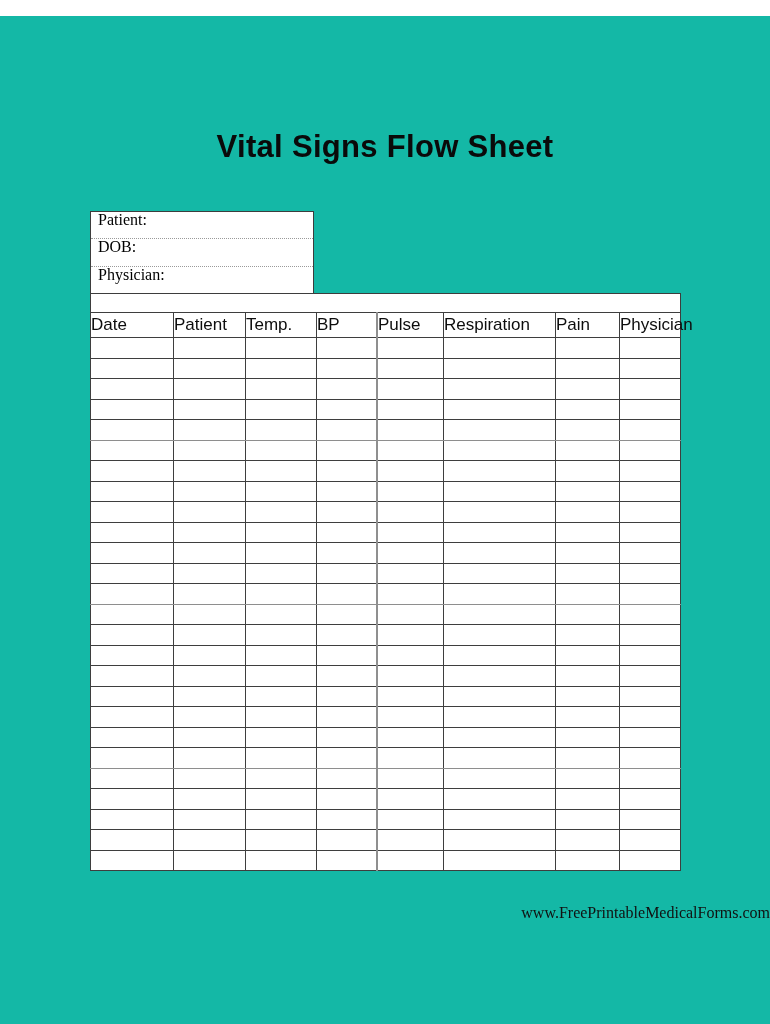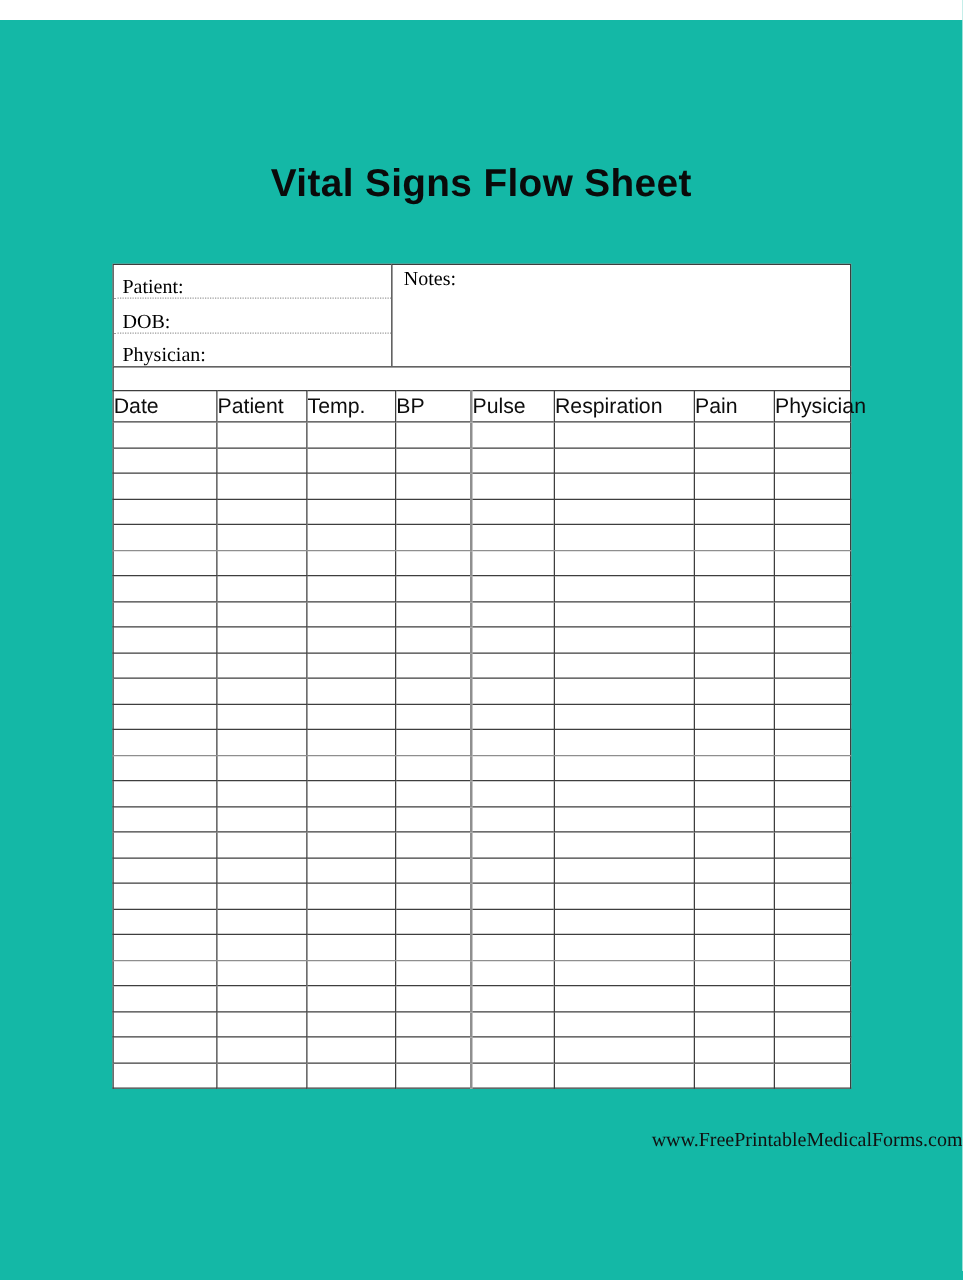--- a/index.html
+++ b/index.html
@@ -23,21 +23,21 @@
   .info{
     position:absolute;left:90px;top:195px;width:591px;height:83px;
     display:flex;
   }
   .info-left{
     width:224px;box-sizing:border-box;
     border:1px solid #3d3d3d;
     display:flex;flex-direction:column;background:#fff;
   }
   .field-row{
-    flex:1;display:flex;align-items:flex-end;
+    flex:1;display:flex;align-items:flex-start;
     box-sizing:border-box;padding-left:7px;
     font-size:16px;line-height:1;
     border-bottom:1px dotted #9a9a9a;
     cursor:text;
   }
   .field-row:last-child{border-bottom:none;}
   .info-notes{
     flex:1;box-sizing:border-box;margin-left:-1px;
     border:1px solid #3d3d3d;background:#fff;
     padding:3px 0 0 9px;font-size:16px;cursor:text;
@@ -93,23 +93,20 @@
         <div class="field-row">
           <span>Patient:</span>
         </div>
         <div class="field-row">
           <span>DOB:</span>
         </div>
         <div class="field-row">
           <span>Physician:</span>
         </div>
       </div>
-    <div class="info-notes">
-      <span>Notes:</span>
-    </div>
   </div>
 
   <div class="spacer"></div>
 
   <table class="vitals">
     <thead>
       <tr id="header-row">
           <th>Date</th>
           <th>Patient</th>
           <th>Temp.</th>

